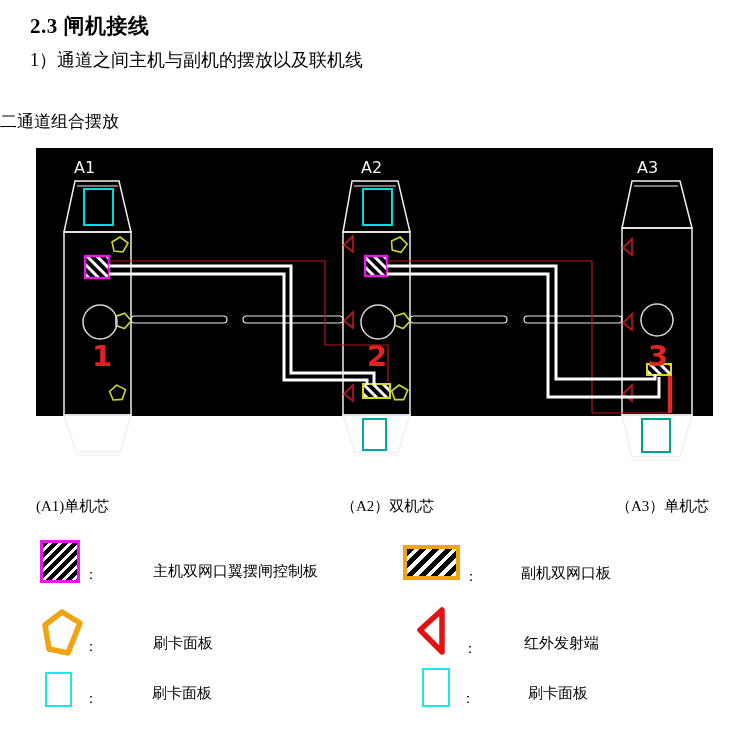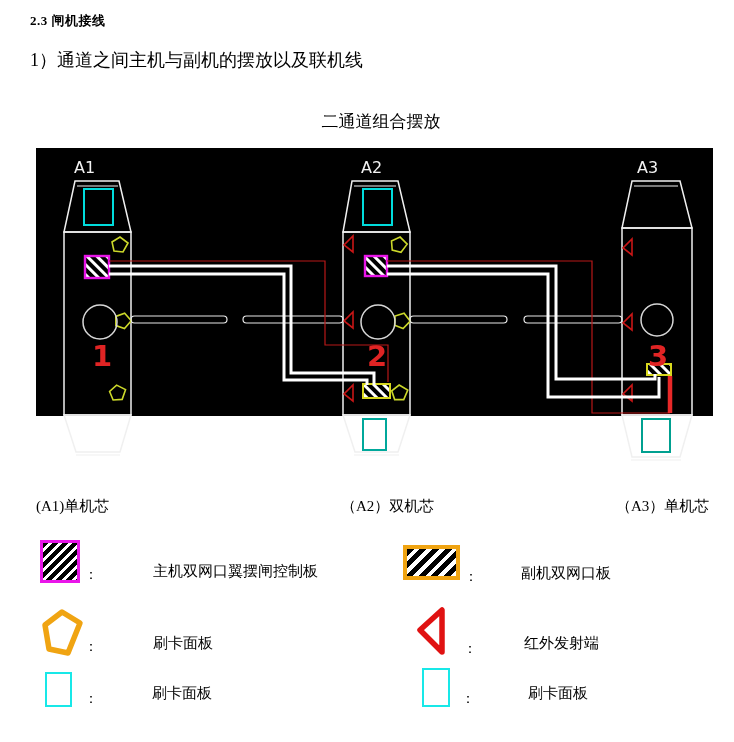--- a/index.html
+++ b/index.html
@@ -2,23 +2,23 @@
 <html><head>
 <meta charset="utf-8">
 <style>
   html,body{margin:0;padding:0;}
   body{
     width:734px;height:742px;position:relative;background:#ffffff;
     font-family:"Liberation Serif","DejaVu Serif",serif;color:#000;
     overflow:hidden;
   }
   .abs{position:absolute;}
-  .heading{left:30px;top:12px;font-size:13px;font-weight:bold;letter-spacing:.5px;}
+  .heading{left:30px;top:12px;font-size:21px;font-weight:bold;letter-spacing:.5px;}
   .subheading{left:30px;top:48px;font-size:18px;}
-  .diagram-title{left:0;right:0;top:110px;text-align:center;font-size:17px;padding-left:28px;}
+  .diagram-title{left:0;right:0;top:110px;font-size:17px;}
   .diagram-box{left:36px;top:148px;width:677px;height:268px;background:#000;}
   .diagram-box svg{display:block;}
   svg text.mlabel{fill:#f2f2f2;font-family:"DejaVu Sans","Liberation Sans",sans-serif;font-size:16px;}
   svg text.mnum{fill:#e02424;font-family:"DejaVu Sans","Liberation Sans",sans-serif;font-size:29px;font-weight:bold;}
   .caption{top:497px;font-size:15px;white-space:nowrap;}
   .cap-a1{left:36px;}
   .cap-a2{left:303px;margin-left:38px;}
   .cap-a3{left:616px;text-align:center;}
   .legend-label{font-size:15px;white-space:nowrap;margin-left:41px;}
   .legend-colon{font-size:14px;}

